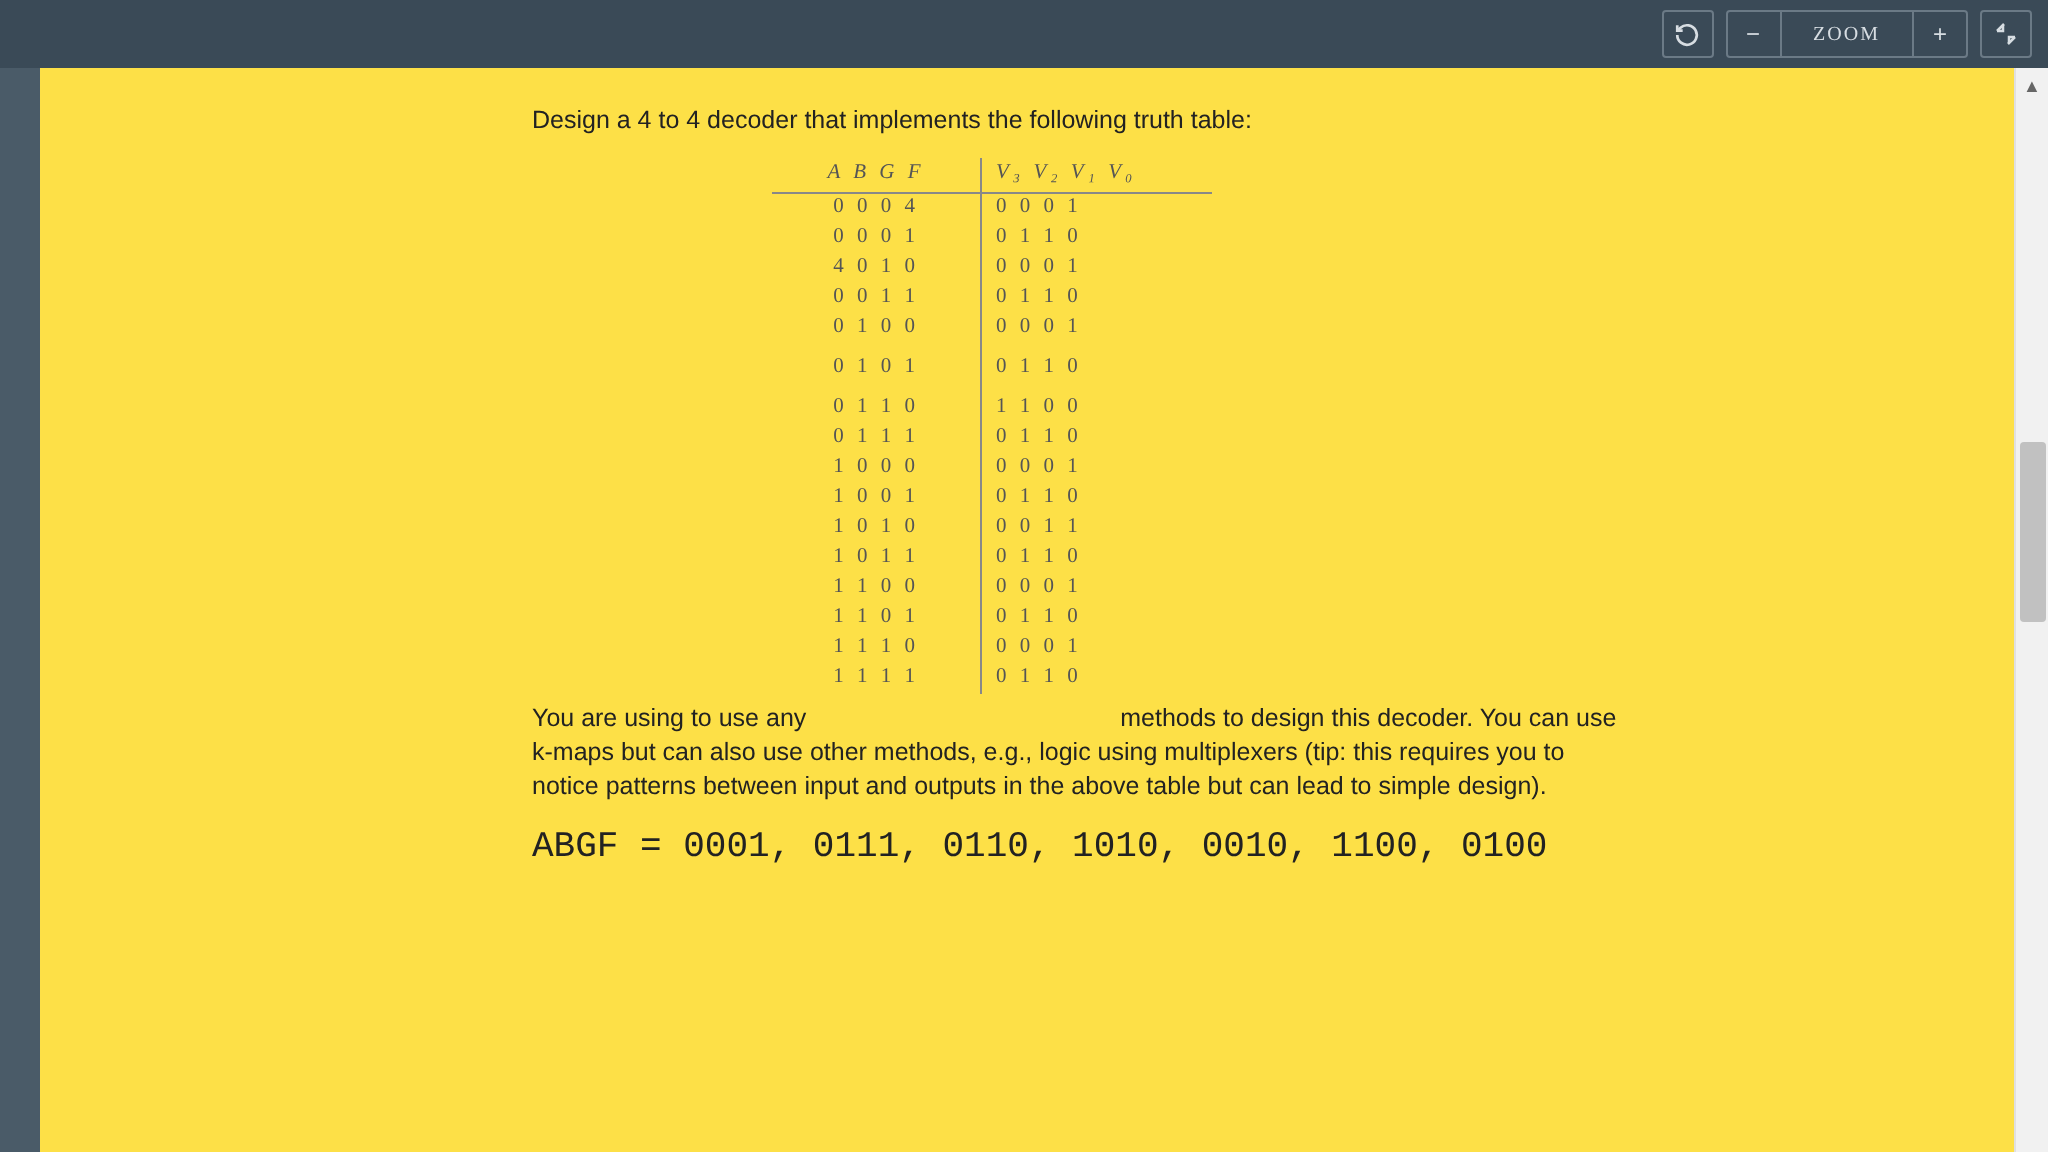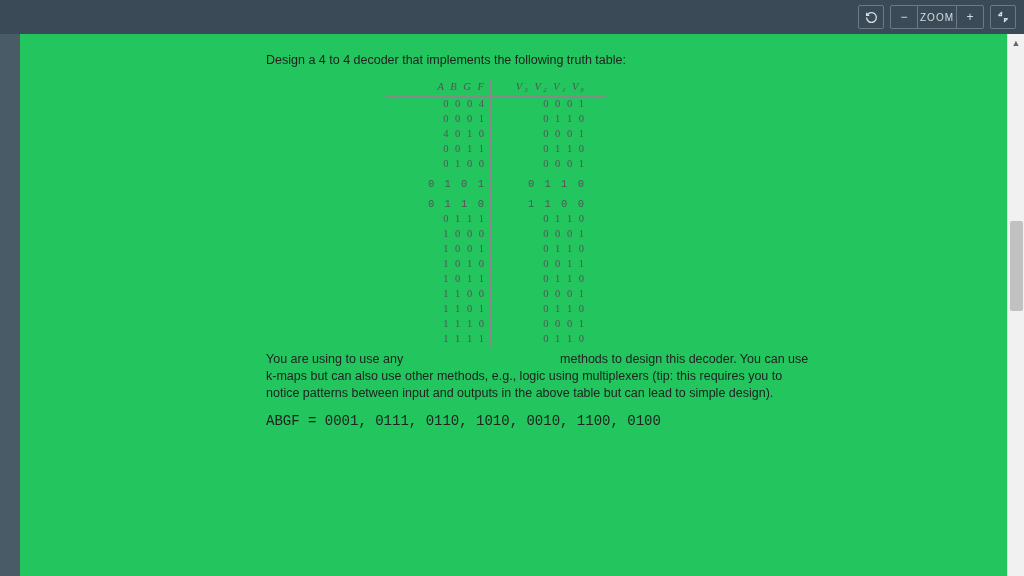--- a/index.html
+++ b/index.html
@@ -16,34 +16,34 @@
     font-size: 12px;
   }
   .tb-group { display: flex; align-items: center; gap: 0; border: 1px solid #6b7a86; border-radius: 2px; height: 24px; }
   .tb-btn {
     min-width: 26px; height: 24px; display: flex; align-items: center; justify-content: center;
     border: 1px solid #6b7a86; border-radius: 2px;
     color: #d7dde2; cursor: pointer; user-select: none;
     background: transparent;
   }
   .tb-btn-inner { background: transparent; border-left: 1px solid #6b7a86; border-right: 1px solid #6b7a86; height: 22px; display:flex; align-items:center; justify-content:center; min-width:26px; cursor:pointer; }
-  .tb-zoom-lbl { padding: 0 2px; font-size: 10px; letter-spacing: 1px; height:22px; display:flex; align-items:center; }
+  .tb-zoom-lbl { padding: 0 16px; font-size: 10px; letter-spacing: 1px; height:22px; display:flex; align-items:center;font-family:Liberation Serif, serif; }
   .tb-group .first { border: none; min-width:26px; height:22px; display:flex; align-items:center; justify-content:center; cursor:pointer;}
   .tb-group .last  { border: none; min-width:26px; height:22px; display:flex; align-items:center; justify-content:center; cursor:pointer;}
   .viewport {
     position: relative;
     height: 542px;
     width: 1024px;
     display: flex;
     background: #eceff1;
   }
   .left-gutter { width: 20px; background: #4a5b68; flex-shrink:0; }
   .page-area {
     flex: 1;
-    background: #22c55e;
+    background: #fde047;
     overflow: hidden;
     position: relative;
   }
   .right-scroll {
     width: 17px; background: #f1f1f1; flex-shrink:0;
     display:flex; flex-direction:column; align-items:center;
     border-left:1px solid #e0e0e0;
   }
   .scroll-up { width:17px; height:17px; display:flex; align-items:center; justify-content:center; font-size:9px; color:#666; cursor:pointer;}
   .scroll-track { flex:1; position:relative; width:17px; }
@@ -64,31 +64,31 @@
     letter-spacing: 2px;
     position: relative;
     width: 220px;
   }
   .tt-header {
     display: flex;
     border-bottom: 1px solid #888;
     padding: 1px 0 2px 0;
     font-style: italic;
   }
-  .tt-left  { width: 100px; text-align: right; padding-left: 4px; }
-  .tt-right { width: 100px; text-align: right; padding-left: 12px; }
+  .tt-left  { width: 100px; text-align: center; padding-left: 4px; }
+  .tt-right { width: 100px; text-align: left; padding-left: 12px; }
   .tt-row { display:flex; height: 15px; align-items:center;}
-  .tt-row.gap { margin-top: 5px; font-family: Liberation Mono, monospace; }
+  .tt-row.gap { margin-top: 5px; }
   .tt-divider {
     position:absolute;
     left: 104px; top: 0;
     width: 1px; height: 100%;
     background: #888;
   }
-  .mono { font-family: "Courier New", monospace; font-size: 14px; }
+  .mono { font-family: "Courier New", monospace; font-size: 18px; }
   svg { display:block; }
 </style>
 </head>
 <body>
 
 <div class="toolbar">
   <div class="tb-btn">
     <svg width="13" height="13" viewBox="0 0 24 24" fill="none" stroke="#d7dde2" stroke-width="2.5">
         <path d="M3 12a9 9 0 1 0 3-6.7L3 8"></path>
         <path d="M3 3v5h5"></path>

